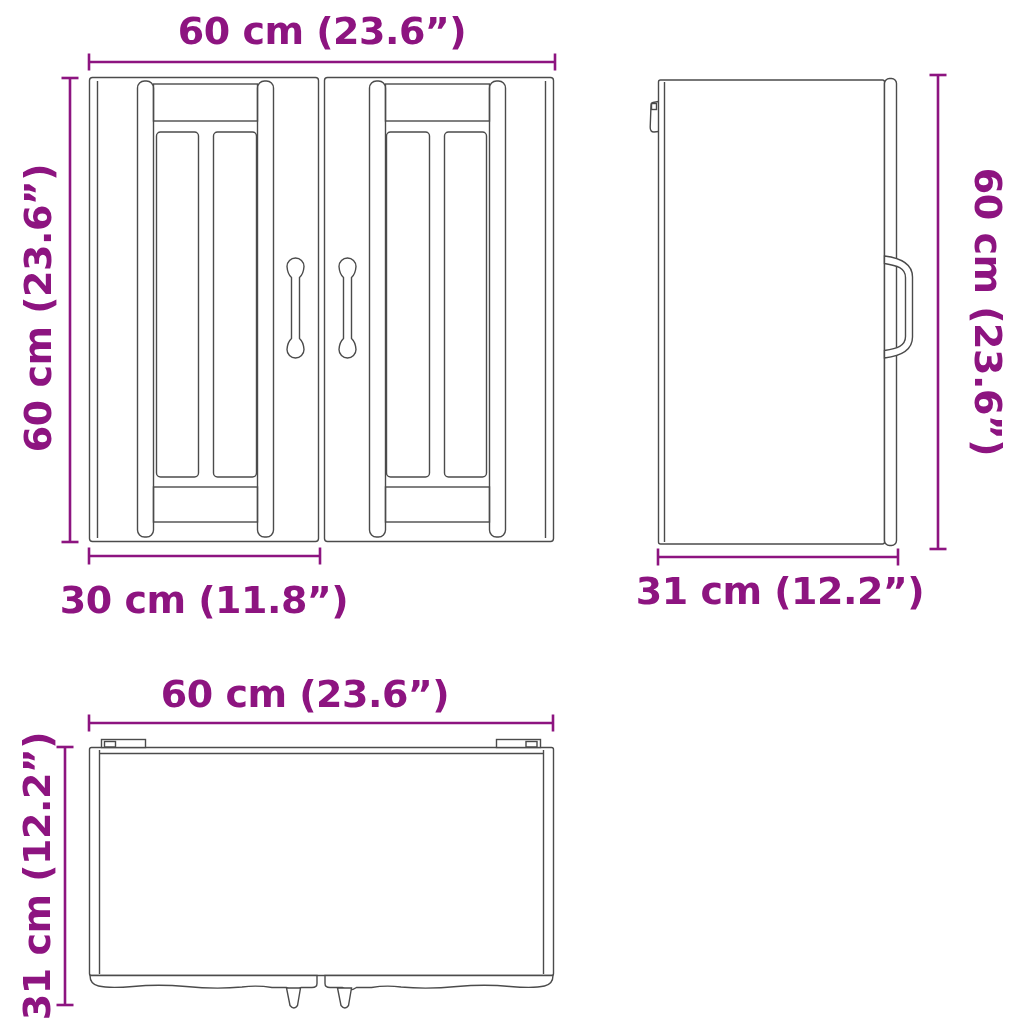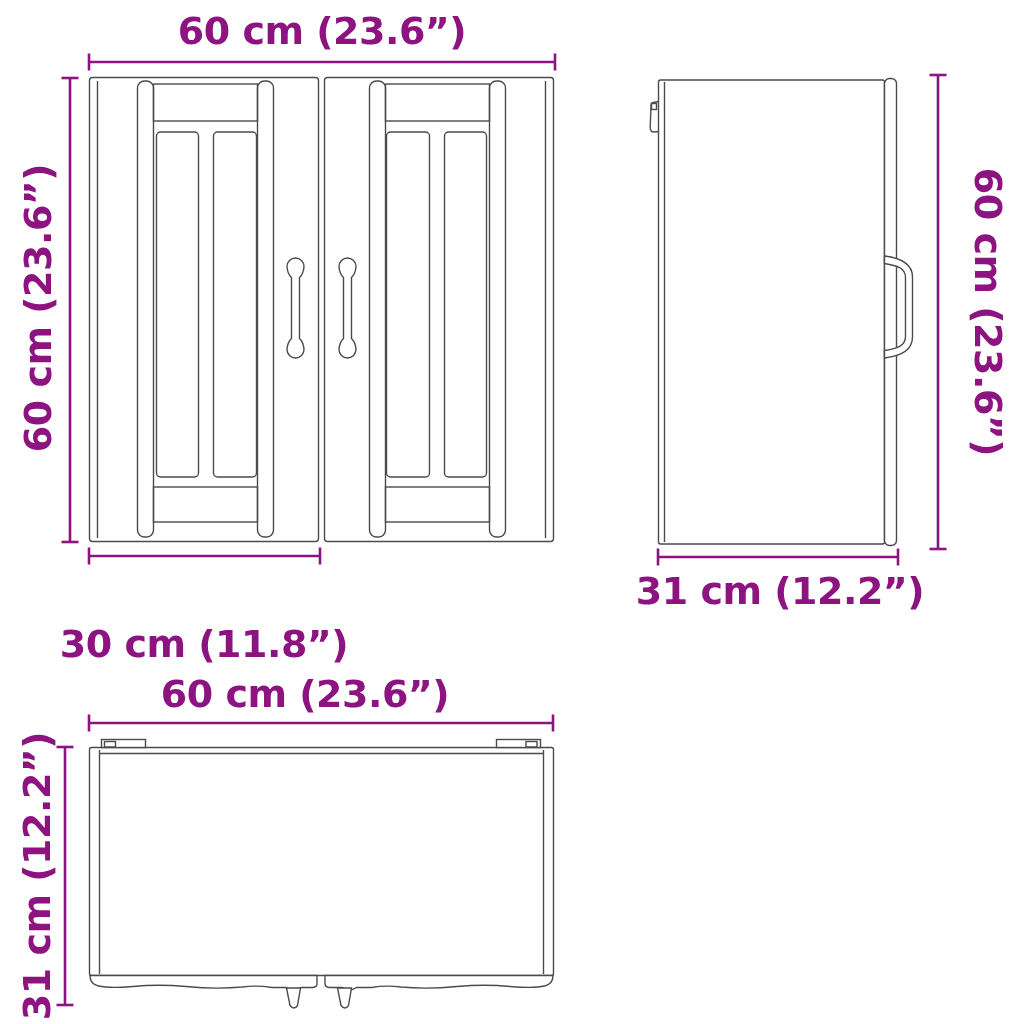--- a/index.html
+++ b/index.html
@@ -113,21 +113,21 @@
         <line x1="56.5" y1="747" x2="73.5" y2="747"></line>
         <line x1="56.5" y1="1005" x2="73.5" y2="1005"></line>
       </g>
     </g>
   </svg>
 
   <div class="dim-label" style="left:322px;top:31px;">60 cm (23.6”)</div>
 
   <div class="dim-label rot-ccw" style="left:38px;top:308px;">60 cm (23.6”)</div>
 
-  <div class="dim-label" style="left:204px;top:600px;margin-top:44px;">30 cm (11.8”)</div>
+  <div class="dim-label" style="left:204px;top:600px;">30 cm (11.8”)</div>
 
   <div class="dim-label rot-cw" style="left:988px;top:312px;">60 cm (23.6”)</div>
 
   <div class="dim-label" style="left:780px;top:591px;">31 cm (12.2”)</div>
 
   <div class="dim-label" style="left:305px;top:694px;">60 cm (23.6”)</div>
 
   <div class="dim-label rot-ccw" style="left:37px;top:876px;">31 cm (12.2”)</div>
 </div>
 

